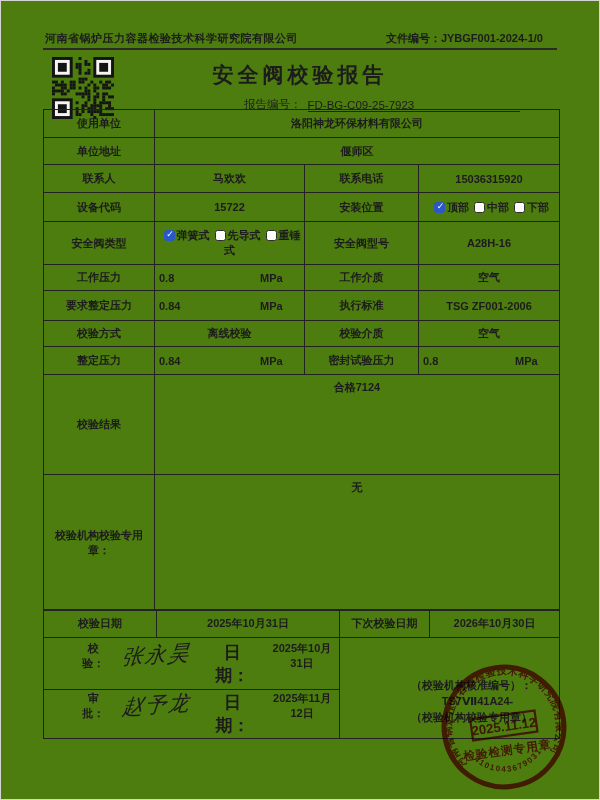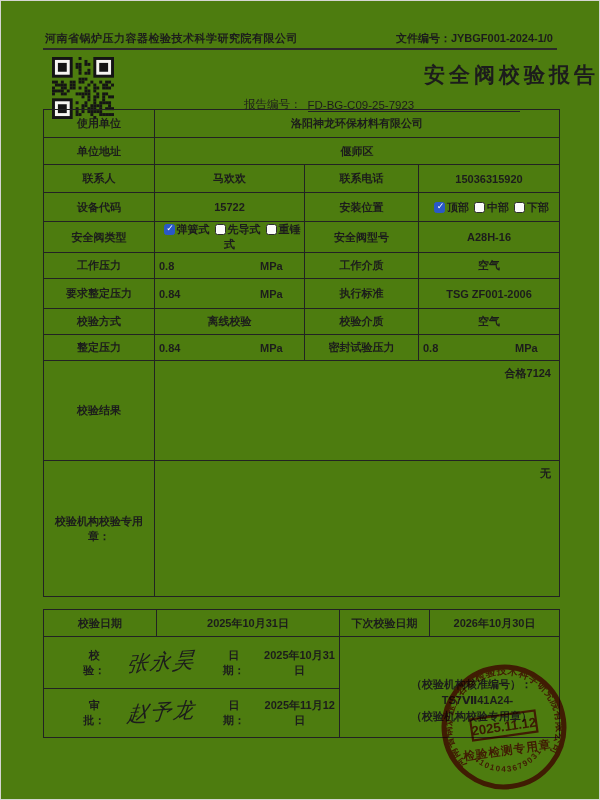--- a/index.html
+++ b/index.html
@@ -3,49 +3,49 @@
 <meta charset="utf-8">
 <style>
   html,body{margin:0;padding:0;background:#e9e8e5;}
   .page{
     position:relative;width:600px;height:800px;margin:0 auto;
     background:#4d7c0f;border:1px solid #d6d5d1;box-sizing:border-box;
     font-family:"Liberation Sans","DejaVu Sans",sans-serif;color:#1c1c1c;overflow:hidden;
   }
   
   .hdr-company{position:absolute;left:44px;top:30px;font-size:11px;font-weight:700;letter-spacing:.5px;}
-  .hdr-docnum{position:absolute;right:46px;top:30px;font-size:11px;font-weight:700;}
+  .hdr-docnum{position:absolute;right:56px;top:30px;font-size:11px;font-weight:700;}
   .hdr-rule{position:absolute;left:42px;right:42px;top:47px;height:2px;background:#2b2a28;}
   .qr{position:absolute;left:50px;top:56px;width:64px;height:62px;}
-  .title{position:absolute;left:0;right:0;top:60px;text-align:right;font-size:21px;font-weight:700;letter-spacing:4px;}
+  .title{position:absolute;left:0;right:0;top:60px;text-align:center;font-size:21px;font-weight:700;letter-spacing:4px;}
   .report-line{position:absolute;left:243px;top:96px;display:flex;align-items:flex-end;font-size:11.5px;font-weight:400;}
   .report-line .lbl{margin-right:6px;}
   .report-line .val{display:inline-block;width:212px;text-align:left;border-bottom:1.5px solid #222;padding-bottom:0;}
   
   .tbl{position:absolute;left:42px;border-collapse:collapse;table-layout:fixed;width:516px;}
   .tbl1{top:108px;}
   .tbl2{top:608px;}
   .tbl td{border:1.5px solid #222;font-size:11px;font-weight:700;text-align:center;vertical-align:middle;padding:0 4px;box-sizing:border-box;overflow:hidden;}
-  td.tight{padding:0 2px;}
-  td.cell-top{vertical-align:top;text-align:right;padding:5px 8px;}
+  td.tight{padding:6px 2px;}
+  td.cell-top{vertical-align:top;text-align:center;padding:5px 8px;}
   .val-unit{display:flex;align-items:center;width:100%;}
   .val-unit .v{flex:1;text-align:left;}
   .val-unit .u{width:40px;text-align:left;}
   
   .cb{display:inline-block;width:11px;height:11px;border:1.5px solid #2e2e2e;border-radius:2.5px;
       vertical-align:-2px;margin:0 2px 0 5px;background:#fbfbf9;position:relative;box-sizing:border-box;}
   .cb.checked{background:#2a58c8;border-color:#2a58c8;}
   .cb.checked::after{content:"✓";position:absolute;left:0;top:-2px;width:11px;text-align:center;color:#fff;font-size:9px;font-weight:700;}
   .opt{white-space:normal;}
   
   .sig-row{display:flex;align-items:flex-start;padding-left:32px;}
   .sig-lbl{font-size:11px;font-weight:700;}
   .sig-name{font-family:"DejaVu Serif","Liberation Serif",serif;font-style:italic;font-weight:400;
     font-size:21px;letter-spacing:2px;transform:rotate(-4deg) skewX(-10deg);margin:0 10px;width:98px;text-align:center;}
-  .sig-date-lbl{font-size:11px;font-weight:700;margin-left:6px;}
+  .sig-date-lbl{font-size:17px;font-weight:700;margin-left:6px;}
   .sig-date{font-size:11px;font-weight:700;margin-left:16px;}
   
   .agency{vertical-align:top;text-align:left;}
   .agency-inner{padding:26px 6px 0 50px;font-size:11px;font-weight:700;line-height:16px;}
   .agency-inner .indent{padding-left:12px;}
   
   .stamp{position:absolute;left:437px;top:660px;width:132px;height:132px;z-index:6;
     transform:rotate(-8deg);opacity:.92;mix-blend-mode:multiply;pointer-events:none;}
 </style>
 </head>

